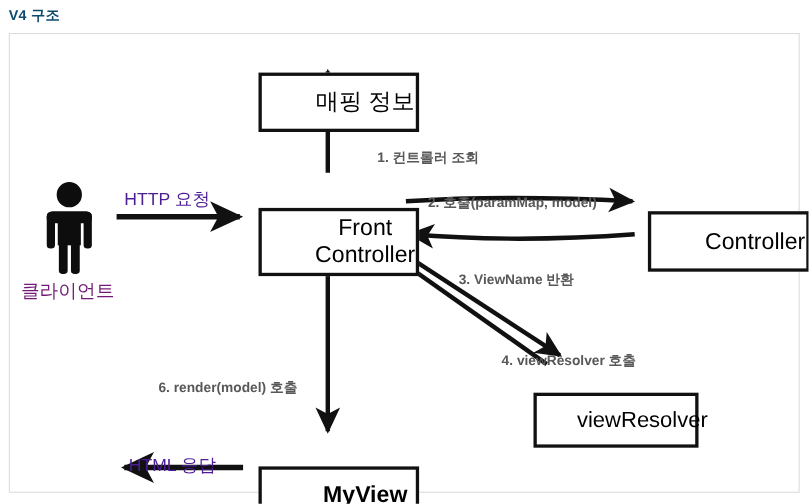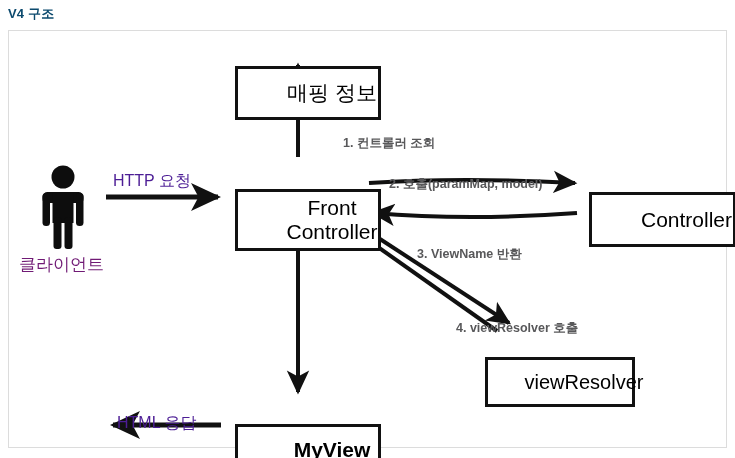--- a/index.html
+++ b/index.html
@@ -179,16 +179,17 @@
 
   <div class="edge-label" id="label-1-lookup-controller">1. 컨트롤러 조회</div>
 
   <div class="edge-label" id="label-2-call-parammap">2. 호출(paramMap, model)</div>
 
   <div class="edge-label" id="label-3-viewname">3. ViewName 반환</div>
 
   <div class="edge-label" id="label-4-viewresolver">4. viewResolver 호출</div>
 
 
+  <div class="edge-label" id="label-6-render">6. render(model) 호출</div>
 
   <div class="plain-label" id="label-html-response">HTML 응답</div>
 
 </div>
 
 </body></html>

